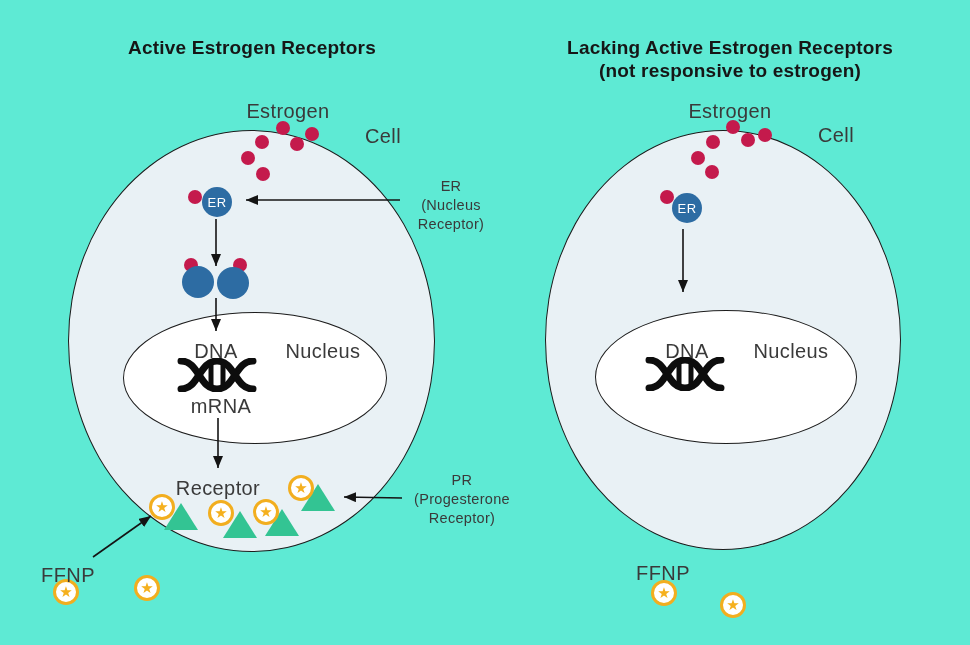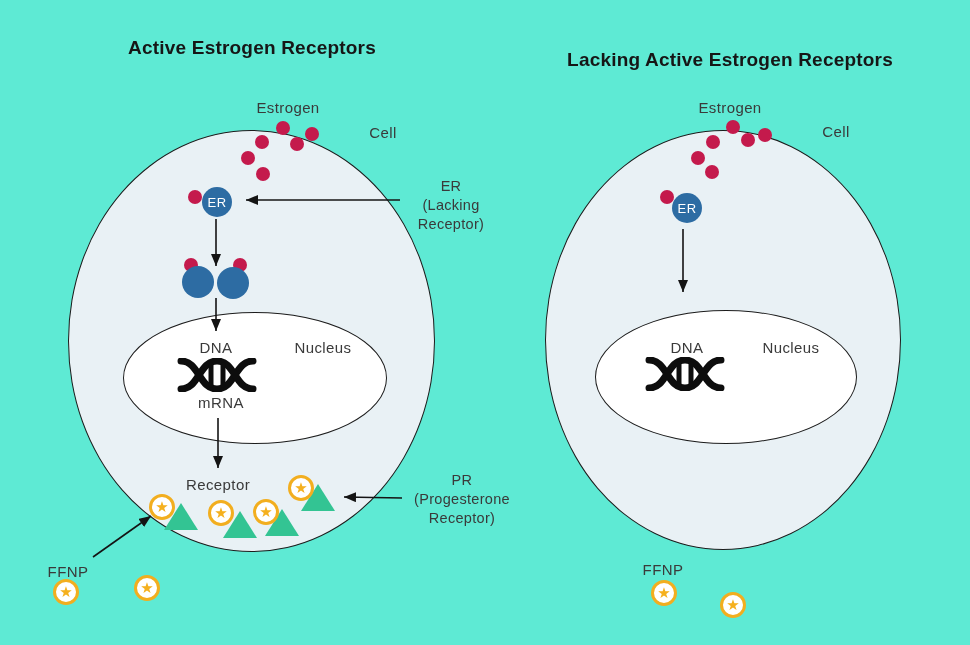--- a/index.html
+++ b/index.html
@@ -7,21 +7,21 @@
     position:relative;width:970px;height:645px;background:#5eead4;overflow:hidden;
     font-family:"Liberation Sans", sans-serif;color:#333;
   }
   .abs{position:absolute;}
   .center{transform:translateX(-50%);text-align:center;}
   .title{
     font-size:19px;font-weight:700;color:#161616;line-height:1.22;
     letter-spacing:0.2px;white-space:nowrap;
   }
   .lbl{
-    font-size:15px;color:#3a3a3a;letter-spacing:0.4px;line-height:1.2;white-space:nowrap;
+    font-size:20px;color:#3a3a3a;letter-spacing:0.4px;line-height:1.2;white-space:nowrap;
   }
   .callout{
     font-size:14.5px;color:#3a3a3a;letter-spacing:0.3px;line-height:1.3;white-space:nowrap;
   }
   .cell{
     background:#e9f1f5;border:1.6px solid #1c1c1c;border-radius:50%;
   }
   .nucleus{
     background:#ffffff;border:1.3px solid #1c1c1c;border-radius:50%;
   }
@@ -117,32 +117,33 @@
       <span>★</span>
     </div>
   <div class="abs star" style="left:134px;top:575px;">
       <span>★</span>
     </div>
 
   <div class="abs center lbl" style="left:68px;top:563px;">FFNP</div>
 
   <div class="abs center callout" style="left:451px;top:177px;">
     <div>ER</div>
-    <div>(Lacking</div>
+    <div>(Nucleus</div>
     <div>Receptor)</div>
   </div>
 
   <div class="abs center callout" style="left:462px;top:471px;">
     <div>PR</div>
     <div>(Progesterone</div>
     <div>Receptor)</div>
   </div>
 
-  <div class="abs center title" style="left:730px;top:36px;margin-top:12px;">
+  <div class="abs center title" style="left:730px;top:36px;">
     <div>Lacking Active Estrogen Receptors</div>
+    <div>(not responsive to estrogen)</div>
   </div>
 
   <div class="abs cell" style="left:545px;top:130px;width:354px;height:418px;"></div>
 
   <div class="abs center lbl" style="left:730px;top:99px;">Estrogen</div>
   <div class="abs center lbl" style="left:836px;top:123px;">Cell</div>
 
   <div class="abs dot" style="left:726px;top:120px;"></div>
   <div class="abs dot" style="left:706px;top:135px;"></div>
   <div class="abs dot" style="left:741px;top:133px;"></div>

